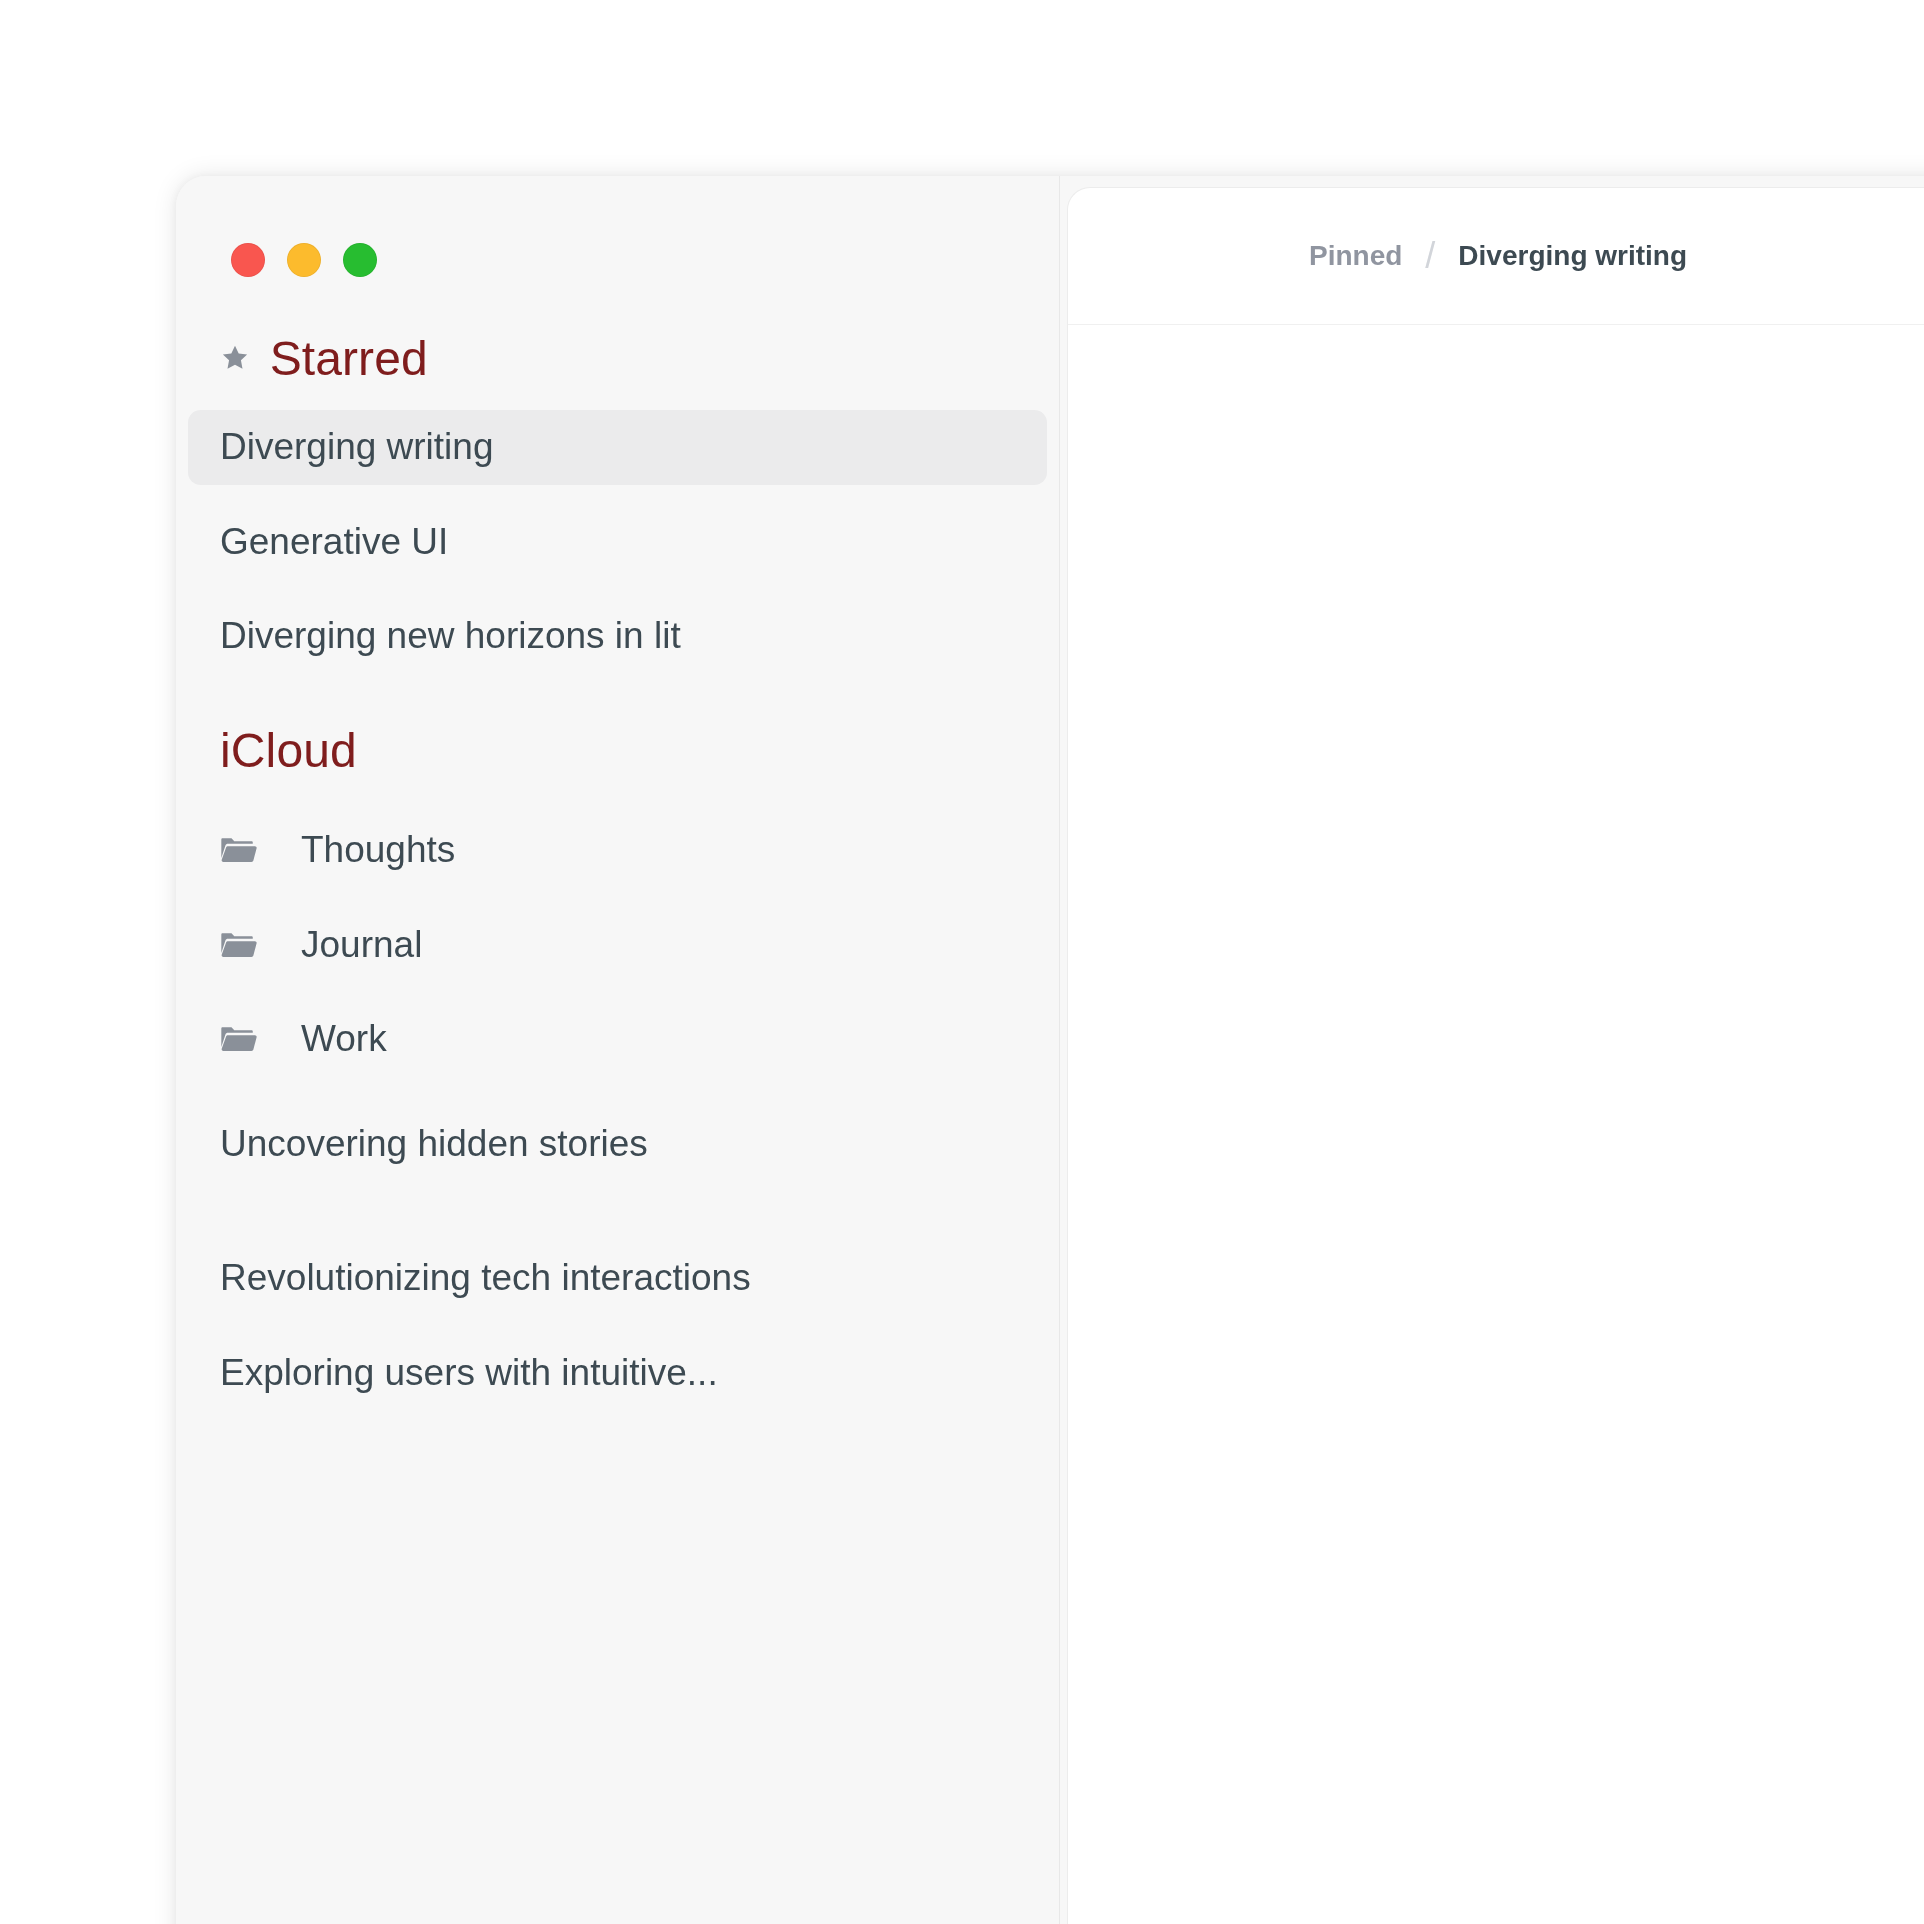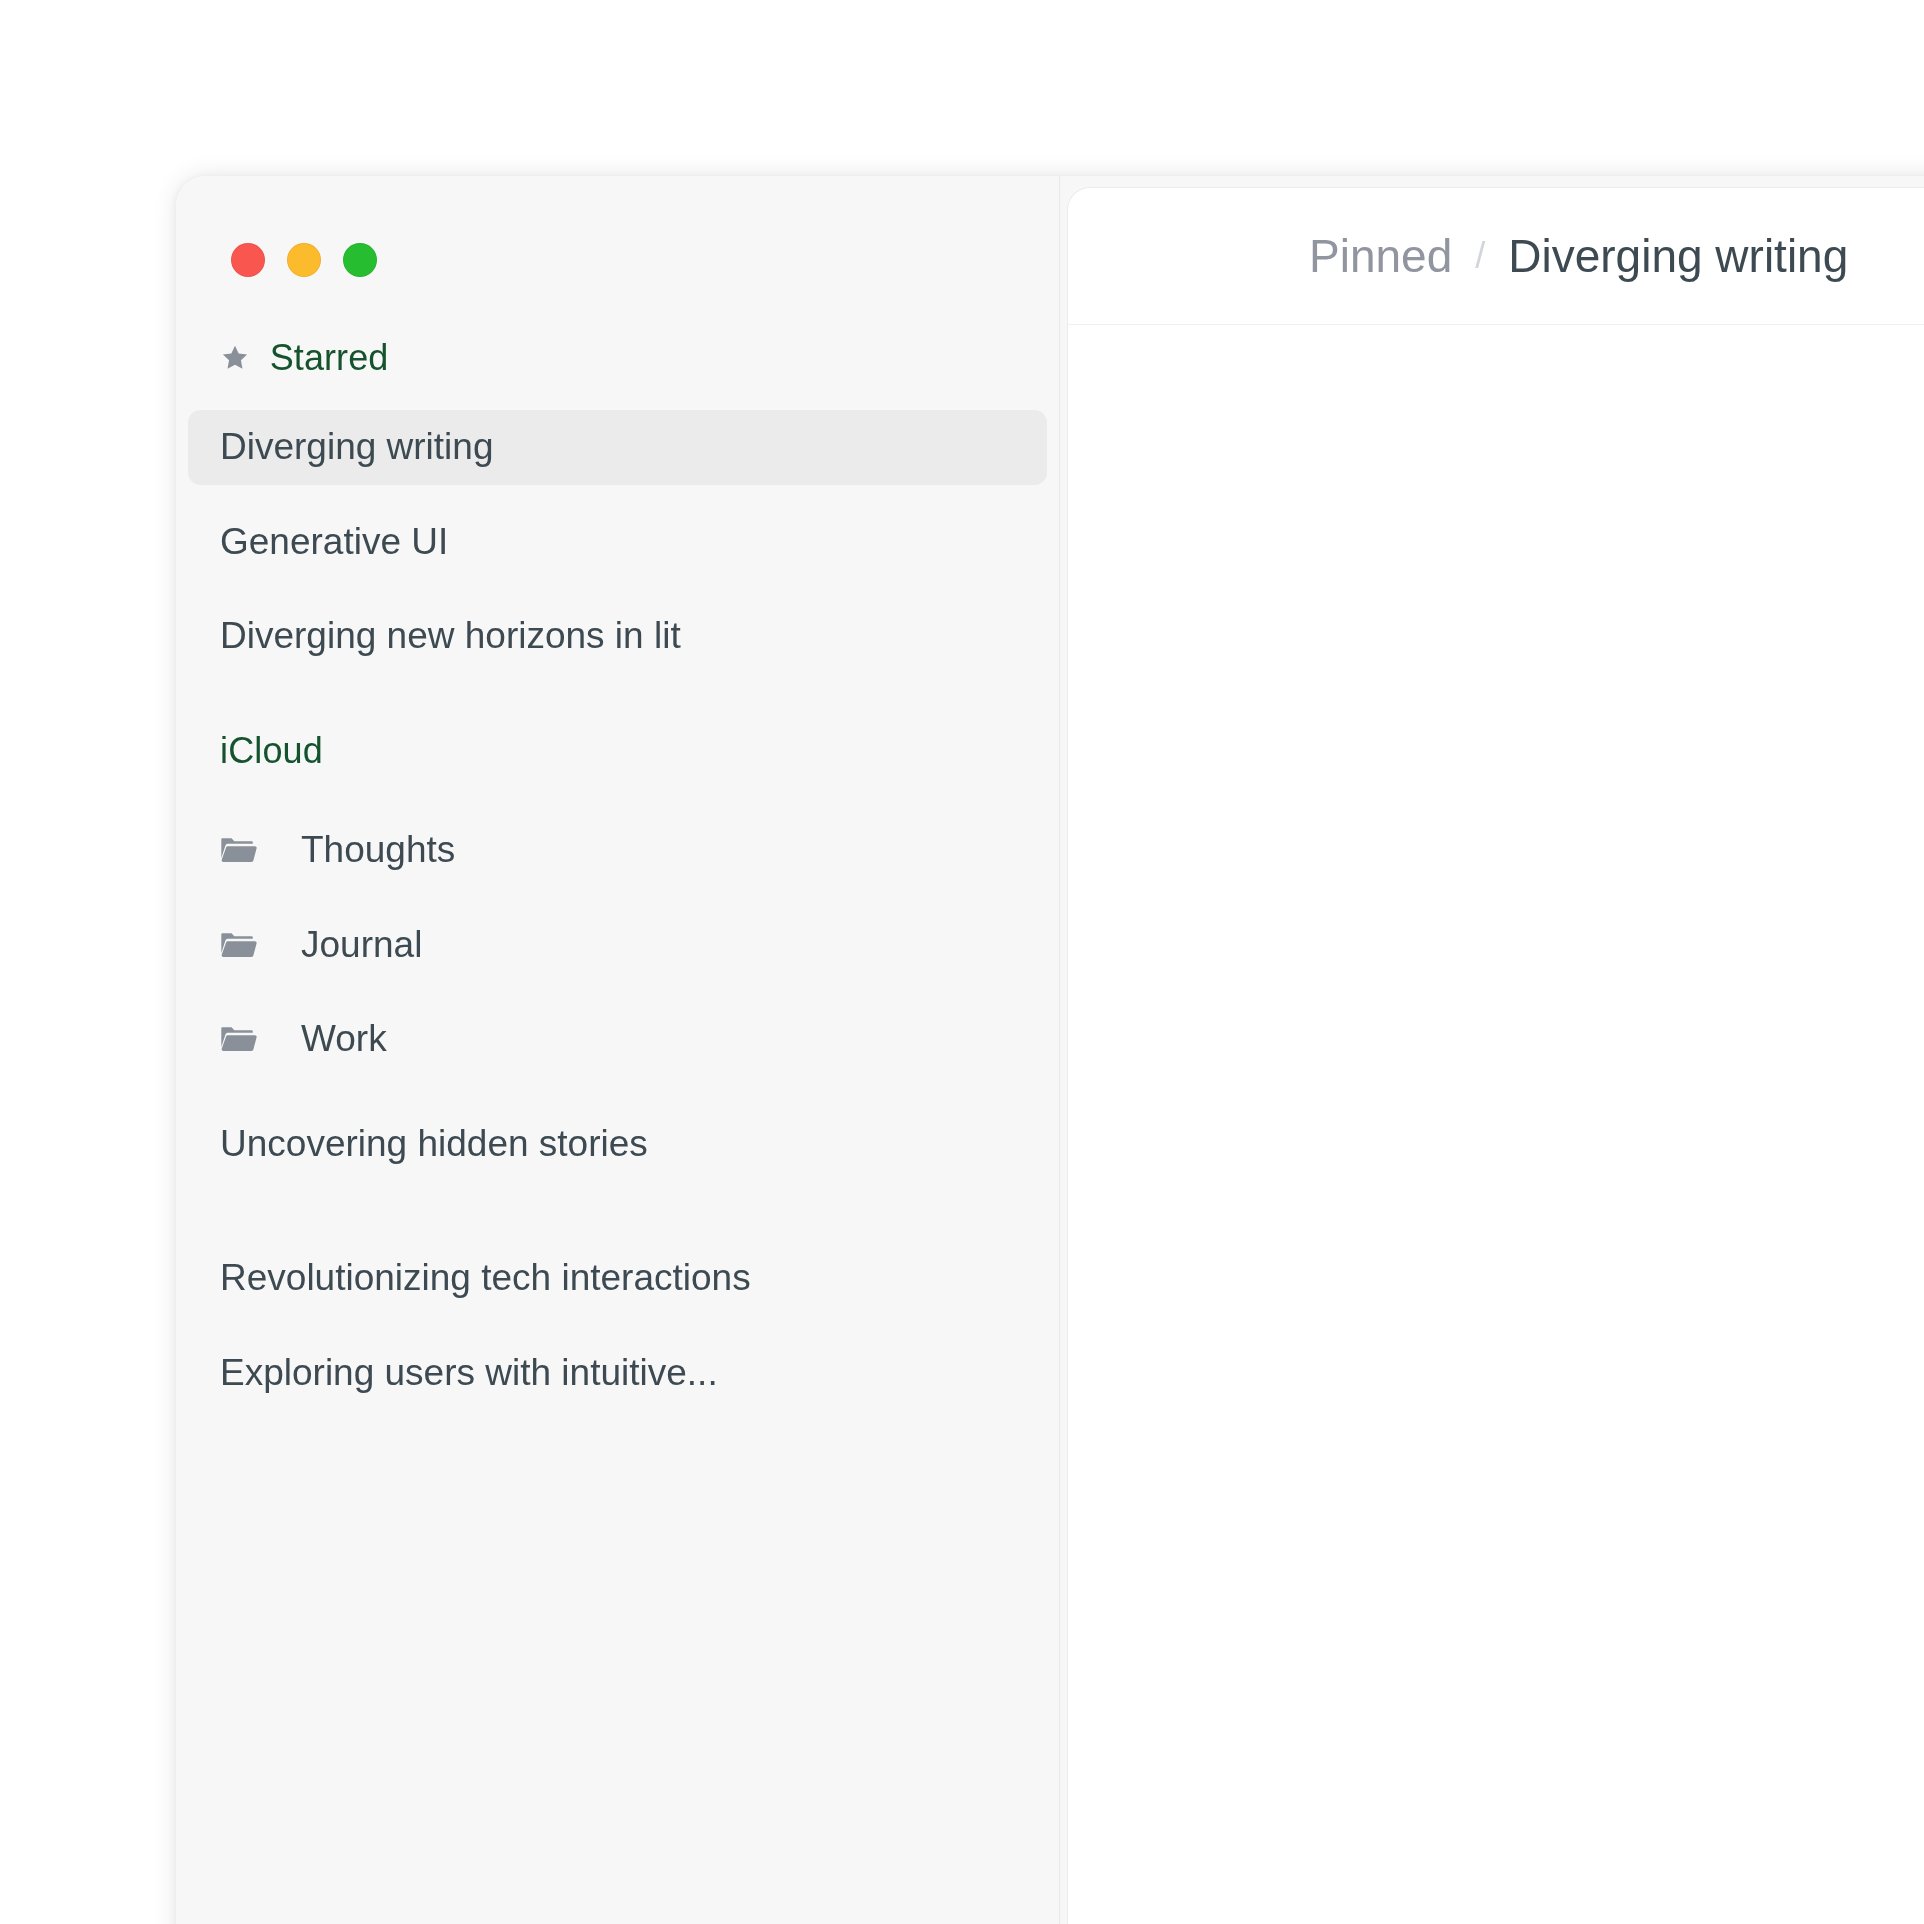--- a/index.html
+++ b/index.html
@@ -65,22 +65,22 @@
 
   
   .section-head {
     display: flex;
     align-items: center;
     height: 64px;
     padding-left: 7.1px;
     gap: 19.6px;
   }
   .section-head .label {
-    font-size: 36px;
-    color: #14532d;
+    font-size: 48px;
+    color: #7f1d1d;
     letter-spacing: 0.1px;
   }
   .star-icon { width: 30px; height: 30px; display: block; flex: 0 0 auto; }
   .star-icon svg { display: block; }
 
   .section-head.plain { padding-left: 7.1px; text-align: center; }
 
   
   .entry {
     display: flex;
@@ -122,23 +122,24 @@
   .breadcrumb-bar {
     position: relative;
     height: 137px;
     display: flex;
     align-items: center;
     padding-left: 241px;
     gap: 23px;
     border-bottom: 0.9px solid #f0f0f0;
   }
   .crumb {
-    font-size: 46px;
+    font-size: 28px;
     color: #9095a0;
     white-space: nowrap;
+    font-weight: bold;
   }
   .crumb.current { color: #3d4a52; }
   .crumb-sep {
     font-size: 36px;
     color: #d2d5da;
   }
 
   .doc-body {
     position: absolute;
     left: 0; right: 0;

